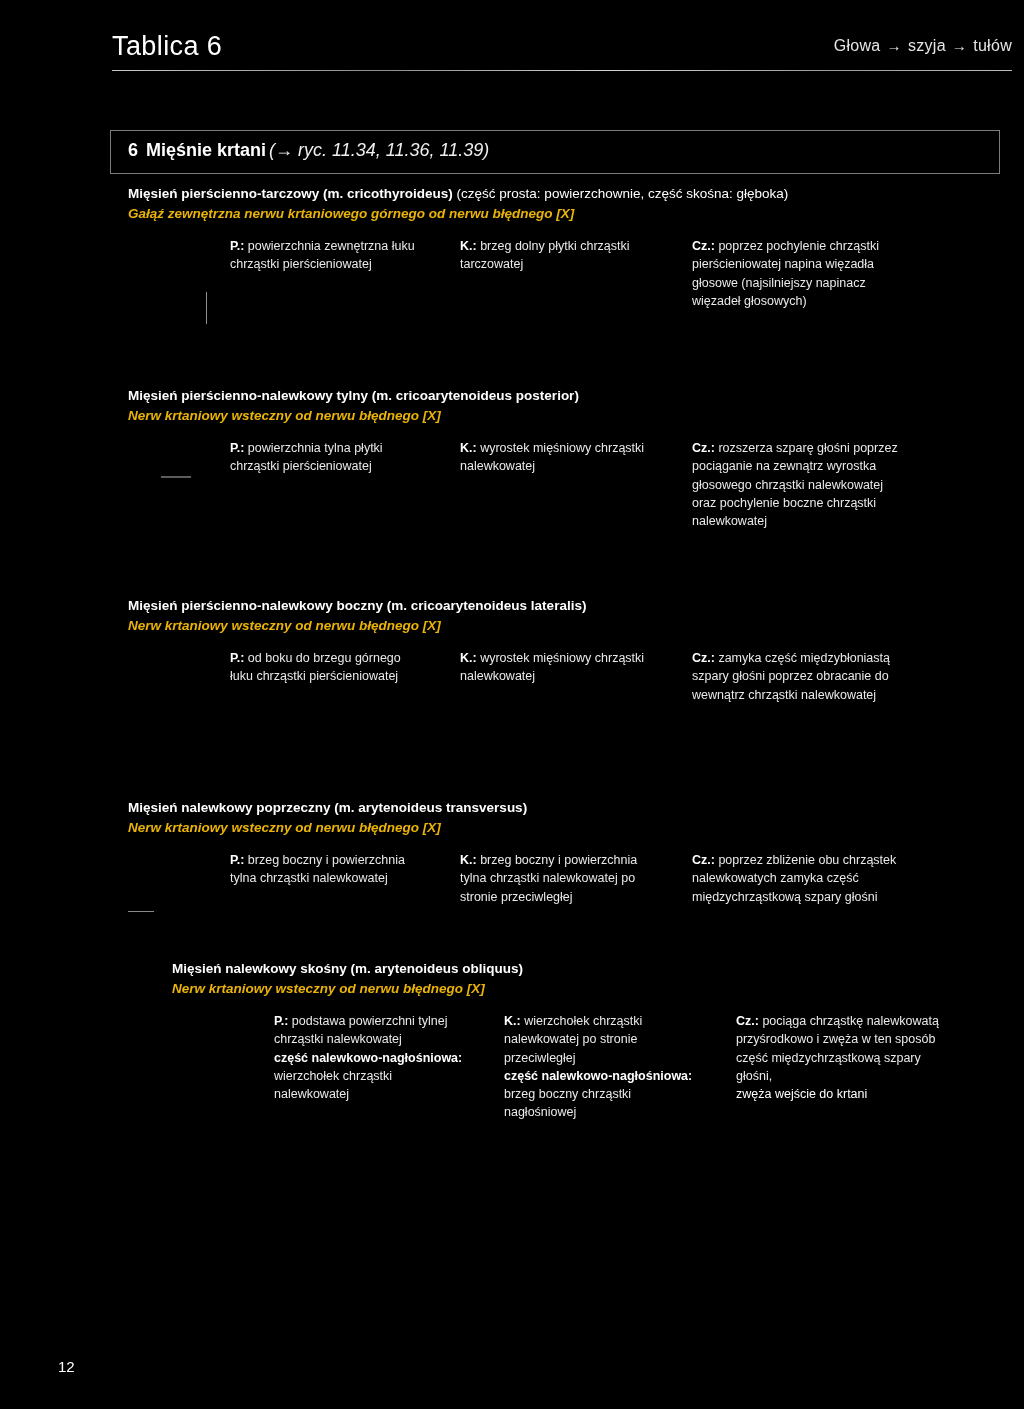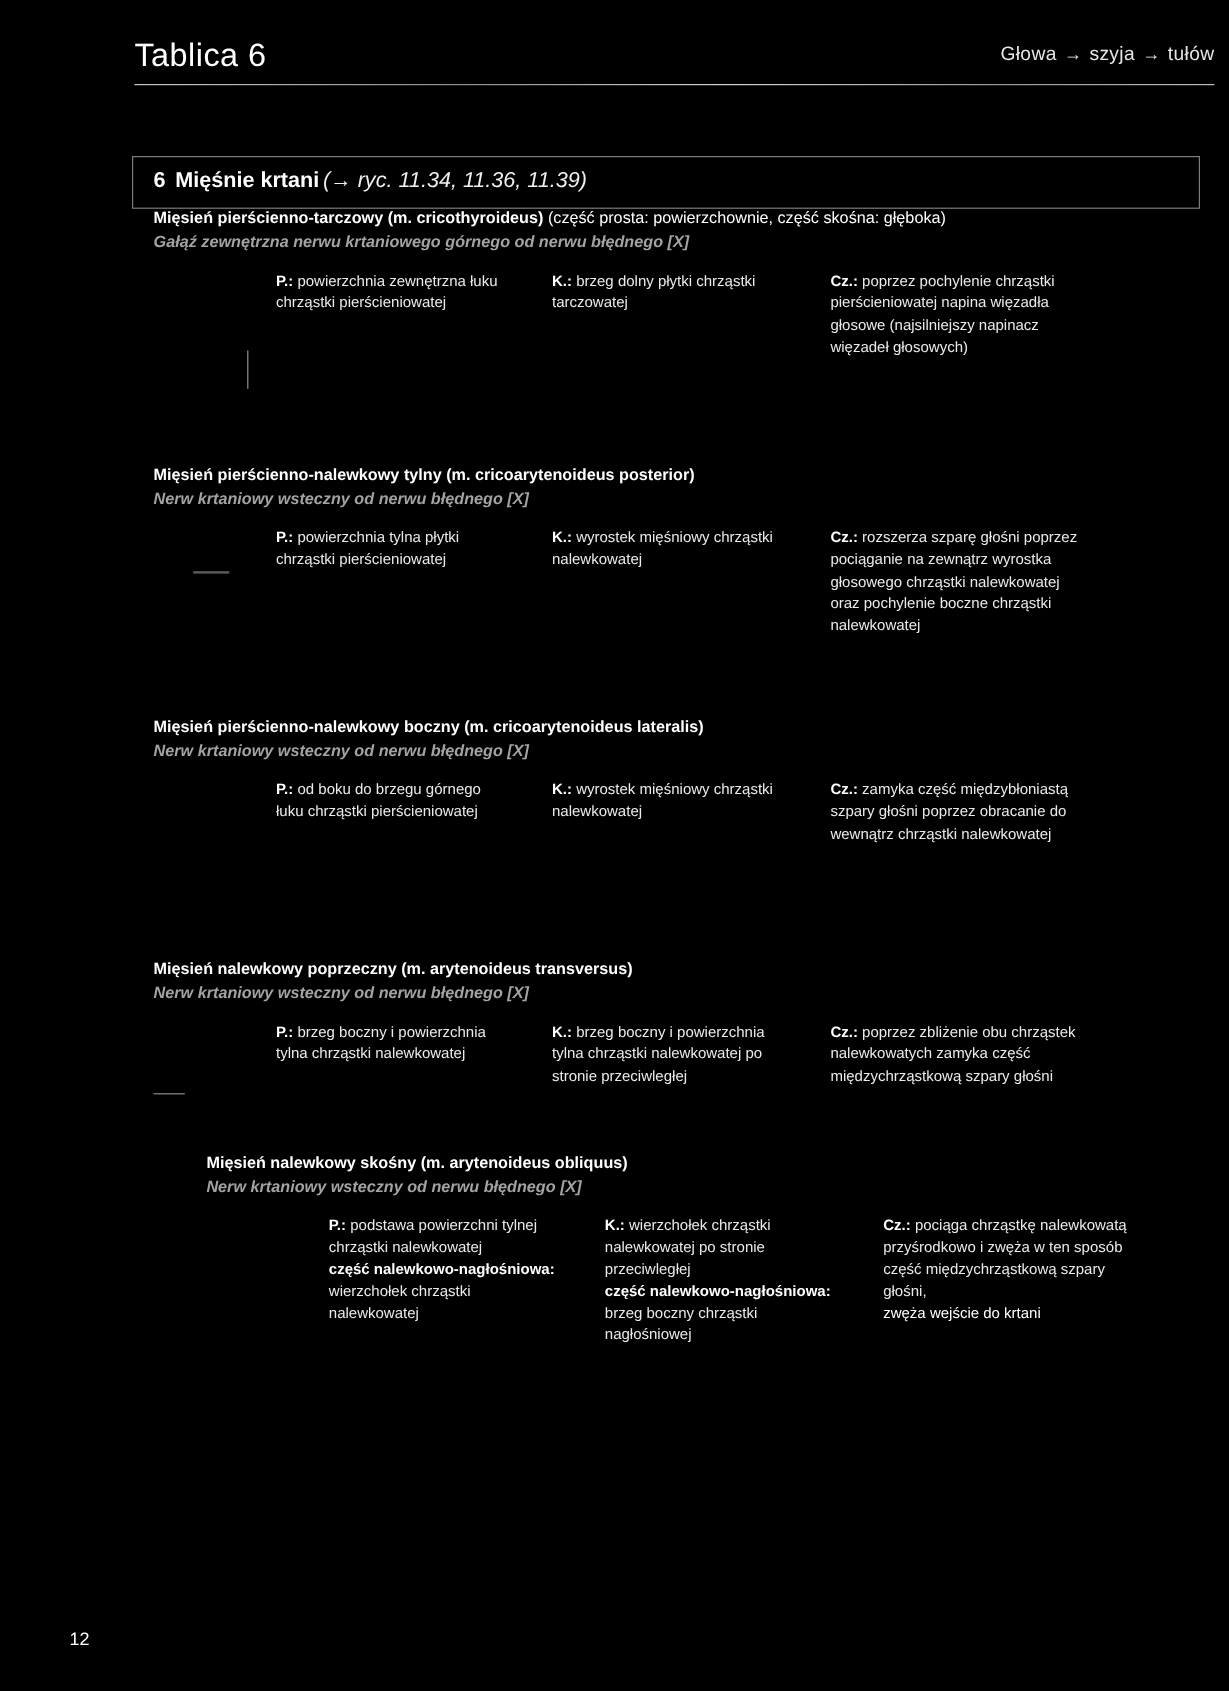--- a/index.html
+++ b/index.html
@@ -82,21 +82,21 @@
     font-size: 13.5px;
     font-weight: bold;
     color: #ffffff;
     line-height: 1.42;
   }
   .muscle-name .normal { font-weight: 400; }
   .muscle-nerve {
     font-size: 13.5px;
     font-style: italic;
     font-weight: 600;
-    color: #a3a3a3;
+    color: #eab308;
     line-height: 1.42;
     margin-top: 1px;
   }
 
   .cols {
     display: flex;
     margin-top: 14px;
   }
   .col {
     font-size: 12.5px;
@@ -149,21 +149,21 @@
     <span>Głowa</span><span class="arrow">→</span><span>szyja</span><span class="arrow">→</span><span>tułów</span>
   </div>
 </div>
 <div class="header-rule"></div>
 
 <div class="section-box"></div>
 <div class="section-title">
   <span class="num">6</span><span class="name">Mięśnie krtani</span><span class="refs">(→ ryc. 11.34, 11.36, 11.39)</span>
 </div>
 
-<div class="muscle" style="top:172px;">
+<div class="muscle" style="top:184px;">
   <div class="muscle-name"><span>Mięsień pierścienno-tarczowy (m. cricothyroideus)</span><span class="normal"> (część prosta: powierzchownie, część skośna: głęboka)</span></div>
   <div class="muscle-nerve">Gałąź zewnętrzna nerwu krtaniowego górnego od nerwu błędnego [X]</div>
   <div class="cols">
     <div class="col col-p"><span class="lbl">P.:</span> <span>powierzchnia zewnętrzna łuku chrząstki pierścieniowatej</span></div>
     <div class="col col-k"><span class="lbl">K.:</span> <span>brzeg dolny płytki chrząstki tarczowatej</span></div>
     <div class="col col-cz"><span class="lbl">Cz.:</span> <span>poprzez pochylenie chrząstki pierścieniowatej napina więzadła głosowe (najsilniejszy napinacz więzadeł głosowych)</span></div>
   </div>
 </div>
 
 <div class="muscle" style="top:386px;">

